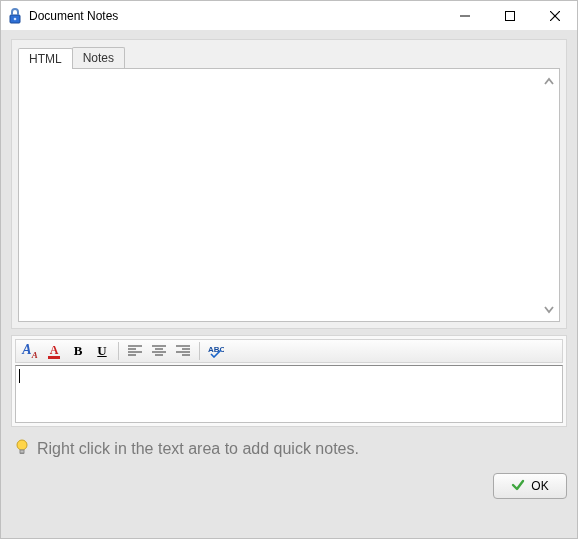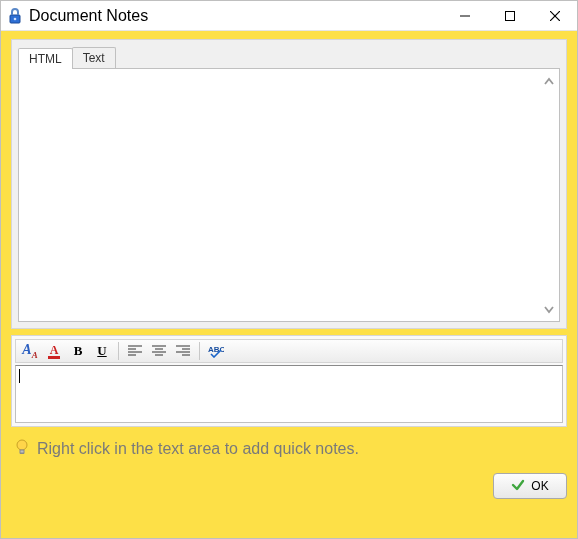--- a/index.html
+++ b/index.html
@@ -21,32 +21,32 @@
     background: #ffffff;
     display: flex;
     align-items: center;
     padding-left: 6px;
     border-bottom: 1px solid #e5e5e5;
   }
   .titlebar .icon {
     width: 16px; height: 16px; margin-right: 6px;
     display:flex; align-items:center; justify-content:center;
   }
-  .titlebar .title { font-size: 16px; color:#000; }
+  .titlebar .title { font-size: 12px; color:#000; }
   .titlebar .spacer { flex:1; }
   .winbtn {
     width: 45px; height: 29px;
     display:flex; align-items:center; justify-content:center;
     cursor:pointer;
   }
   .winbtn svg { stroke:#000; }
   
   .client {
     flex:1;
-    background:#fde047;
+    background:#e5e5e5;
     padding:8px 10px 10px 10px;
     display:flex;
     flex-direction:column;
     gap:6px;
   }
   
   .display-box {
     border:1px solid #d6d6d6;
     background:#f0f0f0;
     height:290px;
@@ -185,21 +185,21 @@
         <line x1="10" y1="0" x2="0" y2="10" stroke-width="1.2"></line>
       </svg>
   </div>
 </div>
 
 <div class="client">
 
   <div class="display-box">
     <div class="tabs">
       <div class="tab active">HTML</div>
-      <div class="tab">Text</div>
+      <div class="tab">Notes</div>
     </div>
     <div class="tab-content">
       <div class="fake-scroll">
         <div class="arrow">
           <svg width="10" height="10">
               <path d="M1 7 L5 2 L9 7" fill="none" stroke="#999" stroke-width="1.8"></path>
             </svg>
         </div>
         <div class="arrow">
           <svg width="10" height="10">

